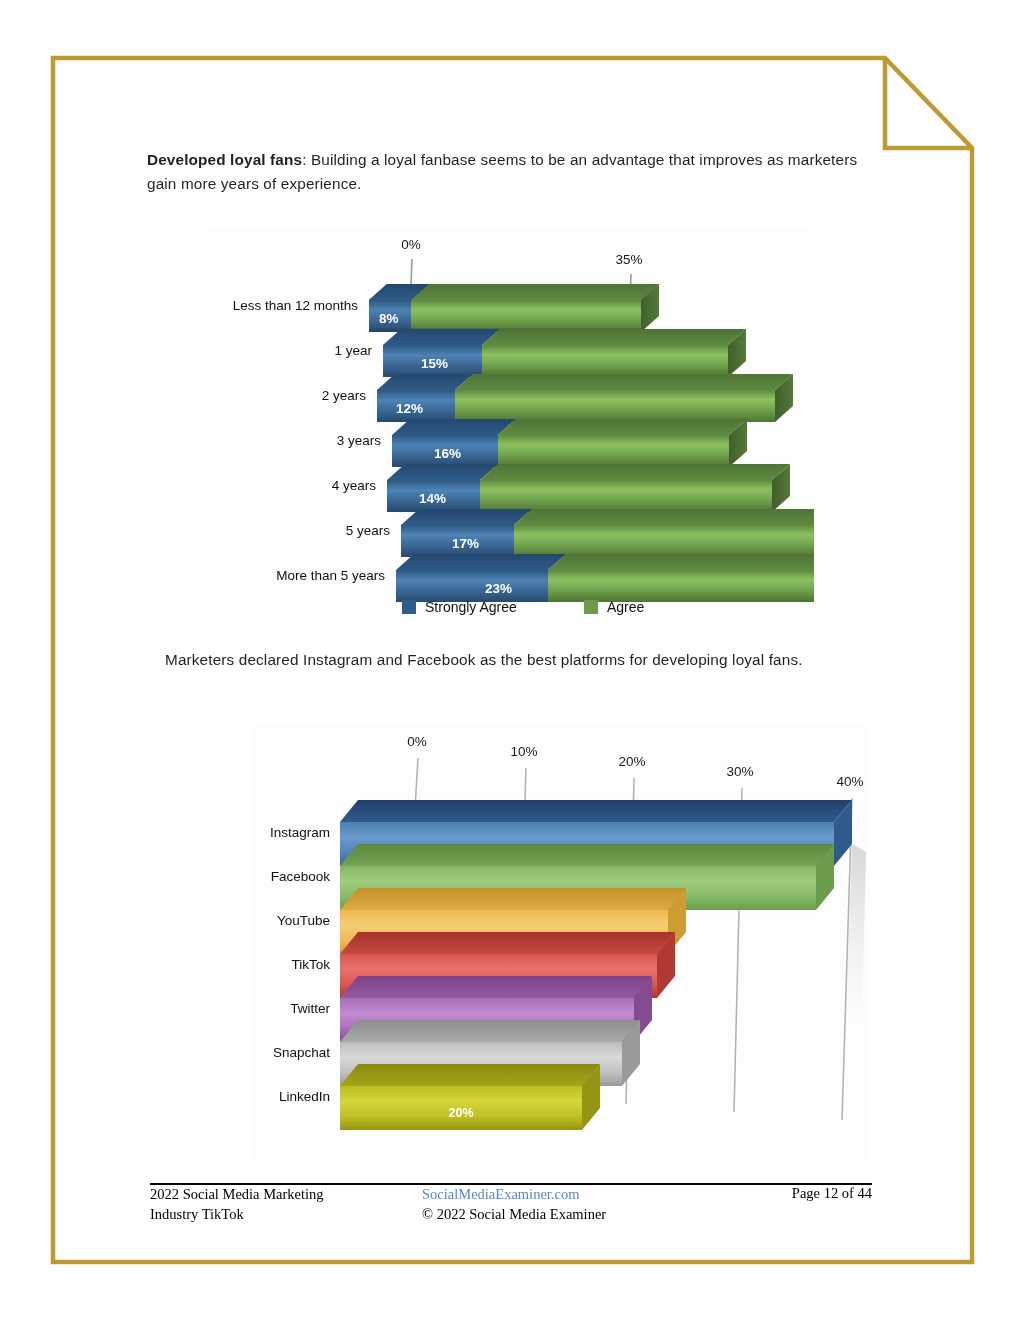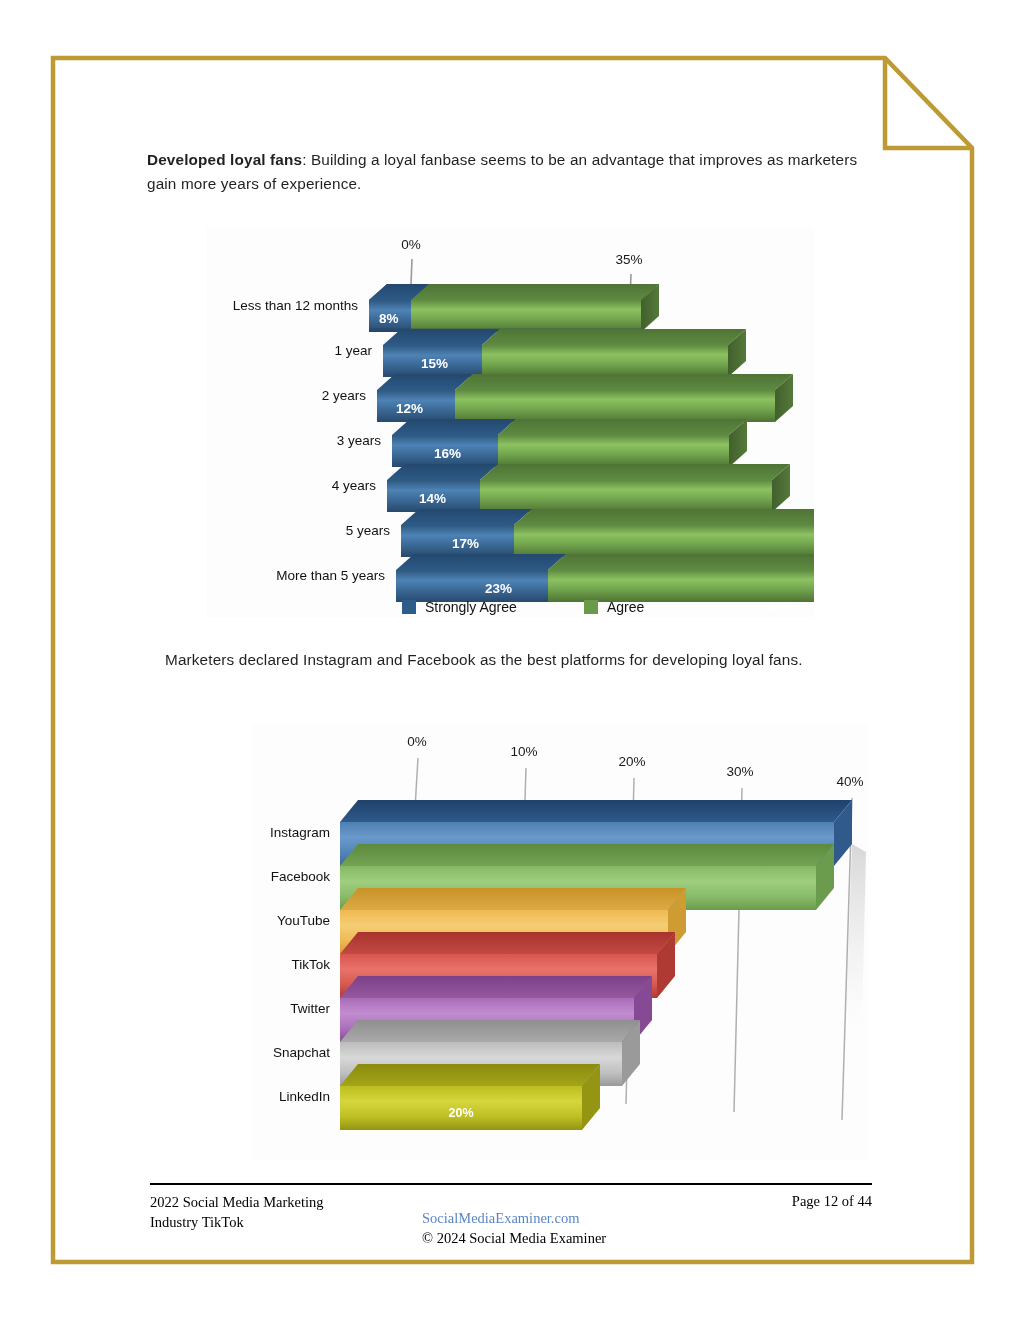--- a/index.html
+++ b/index.html
@@ -39,23 +39,23 @@
             paint-order:stroke;}
   .vallabel2{font-family:"Liberation Sans",sans-serif;font-size:12.5px;fill:#ffffff;font-weight:bold;text-anchor:middle;}
   .leglabel{font-family:"Liberation Sans",sans-serif;font-size:14px;fill:#111;}
 
   
   #footer{
     position:absolute;left:150px;top:1183px;width:722px;
     font-family:"Liberation Serif",serif;
   }
   #footer .rule{border-top:2.4px solid #000;width:722px;height:0;}
-  #footer .frow{position:relative;height:46px;margin-top:8px;font-size:14.5px;color:#000;}
+  #footer .frow{position:relative;height:46px;font-size:14.5px;color:#000;}
   #footer .fleft{position:absolute;left:0;top:0;line-height:1.35;}
-  #footer .fcenter{position:absolute;left:272px;top:16px;line-height:1.35;text-align:left;font-family:Liberation Serif, serif;}
+  #footer .fcenter{position:absolute;left:272px;top:0;line-height:1.35;text-align:left;font-family:Liberation Serif, serif;}
   #footer .fright{position:absolute;right:0;top:0;}
   #footer .link{color:#5b86c4;}
 </style>
 </head>
 <body>
 
 <svg id="page-frame" viewBox="0 0 1020 1320">
   <path d="M53,58 L885,58 L972,148 L972,1262 L53,1262 Z" fill="none" stroke="#bd9a34" stroke-width="4.5"></path>
   <path d="M885,58 L885,148 L972,148" fill="none" stroke="#bd9a34" stroke-width="4.5"></path>
 </svg>
@@ -352,17 +352,17 @@
 
 <div id="footer">
   <div class="rule"></div>
   <div class="frow">
     <div class="fleft">
       <div>2022 Social Media Marketing</div>
       <div>Industry TikTok</div>
     </div>
     <div class="fcenter">
       <div class="link">SocialMediaExaminer.com</div>
-      <div>© 2024 Social Media Examiner</div>
+      <div>© 2022 Social Media Examiner</div>
     </div>
     <div class="fright">Page 12 of 44</div>
   </div>
 </div>
 
 </body></html>

